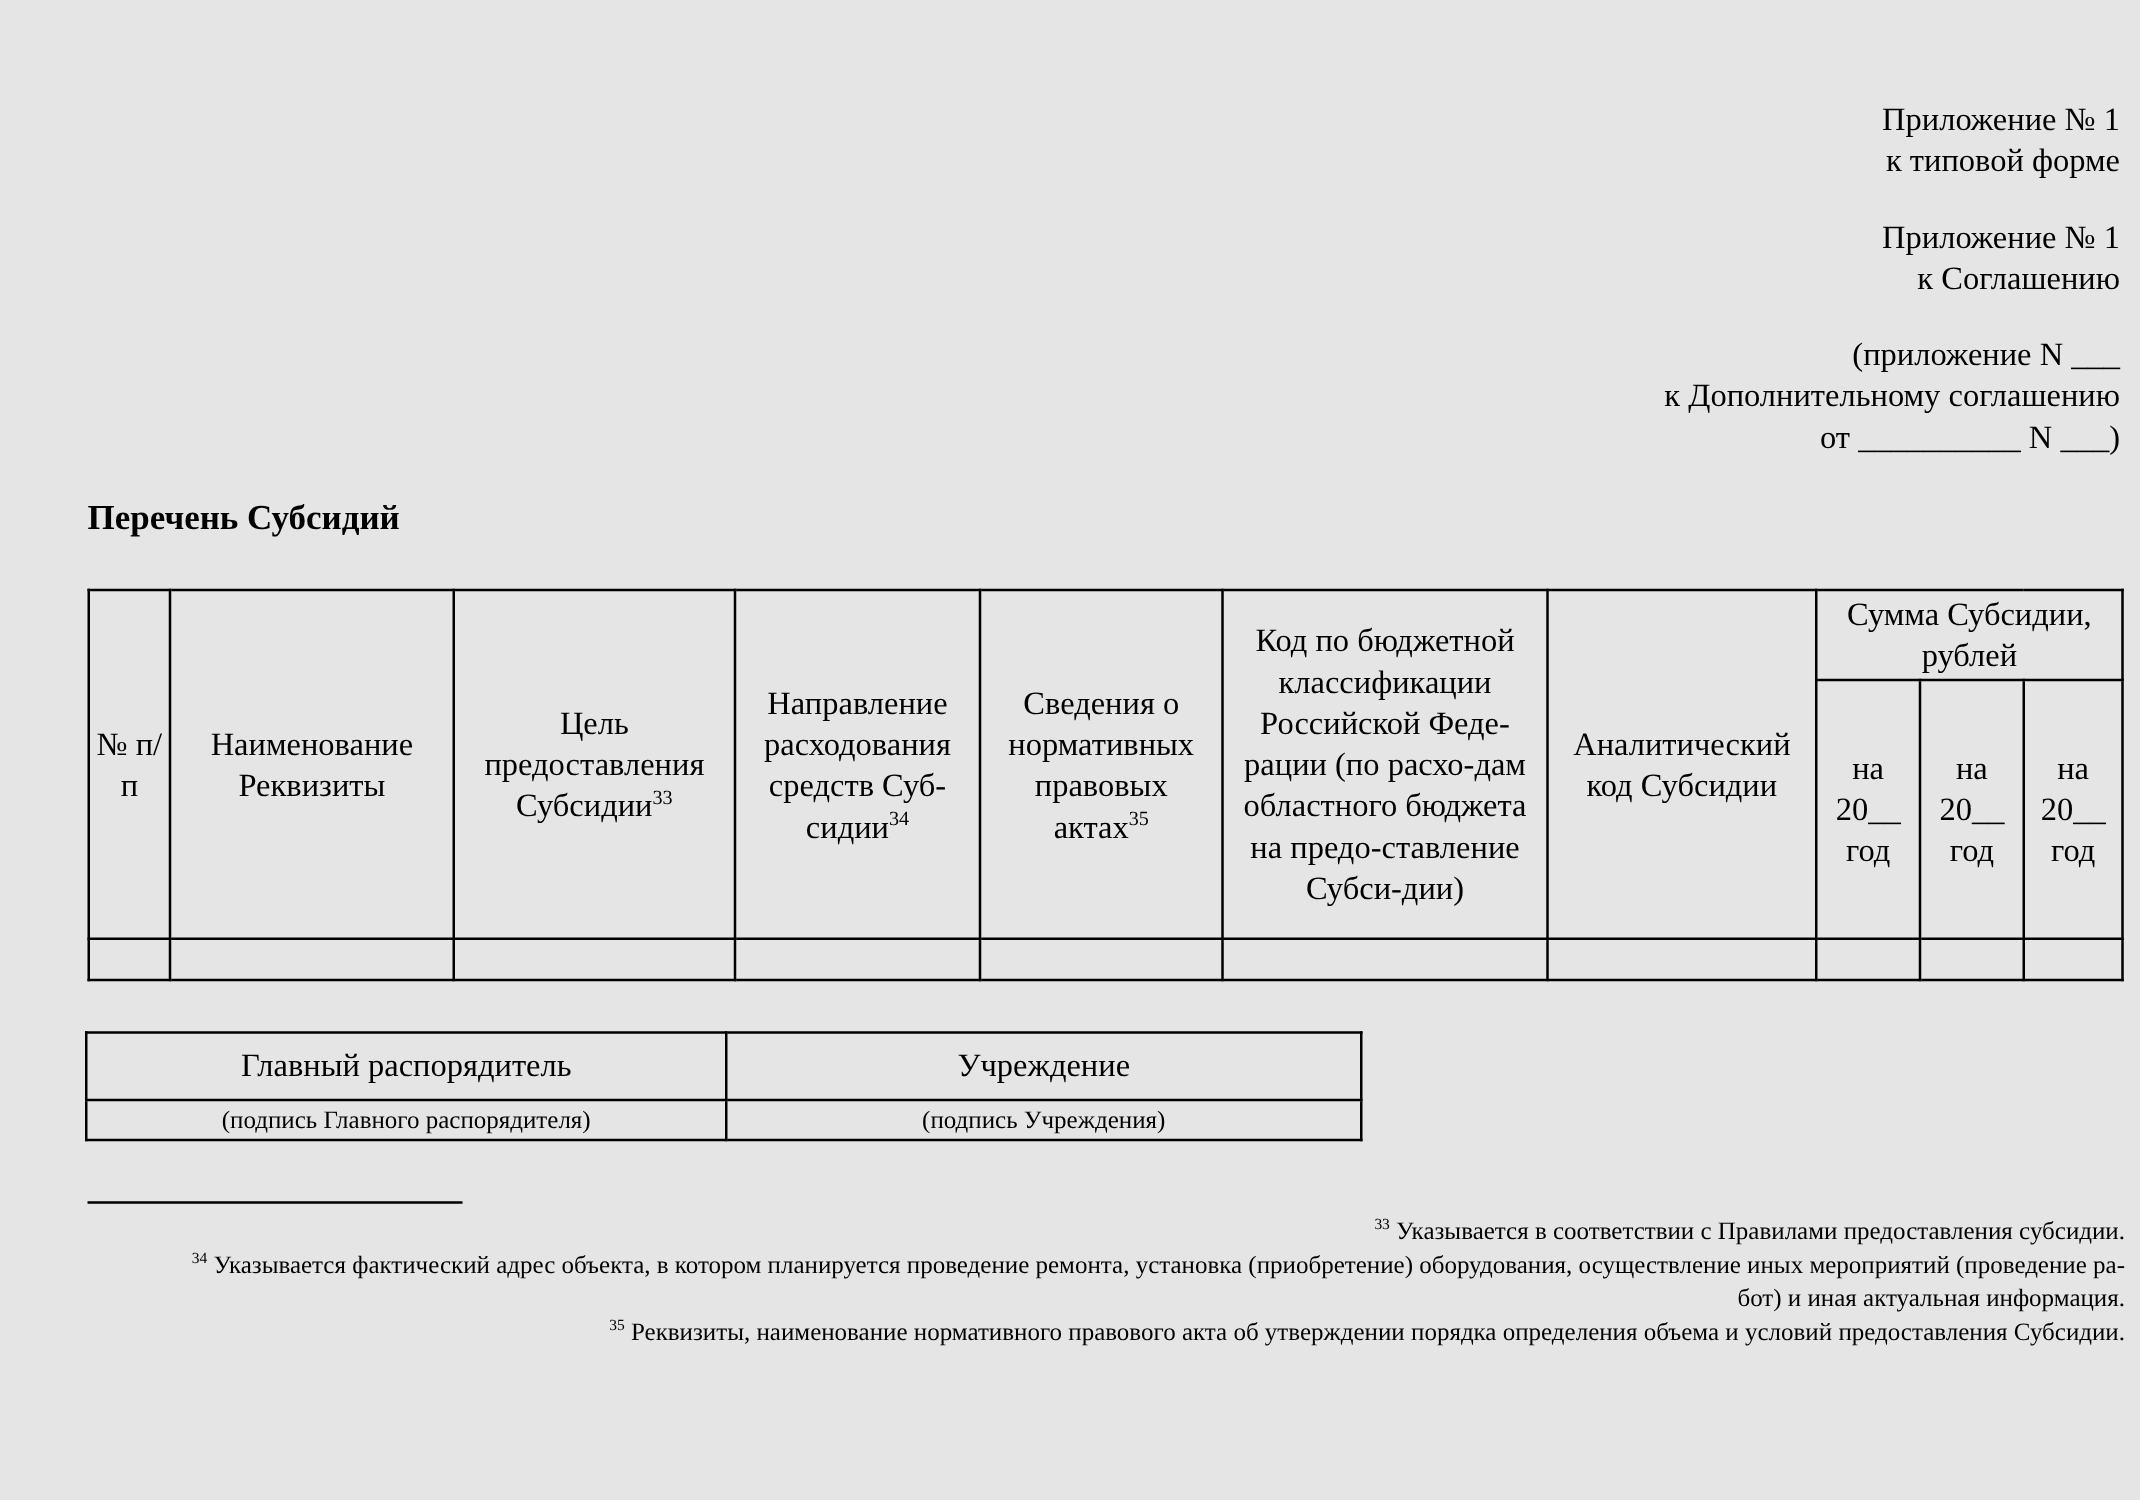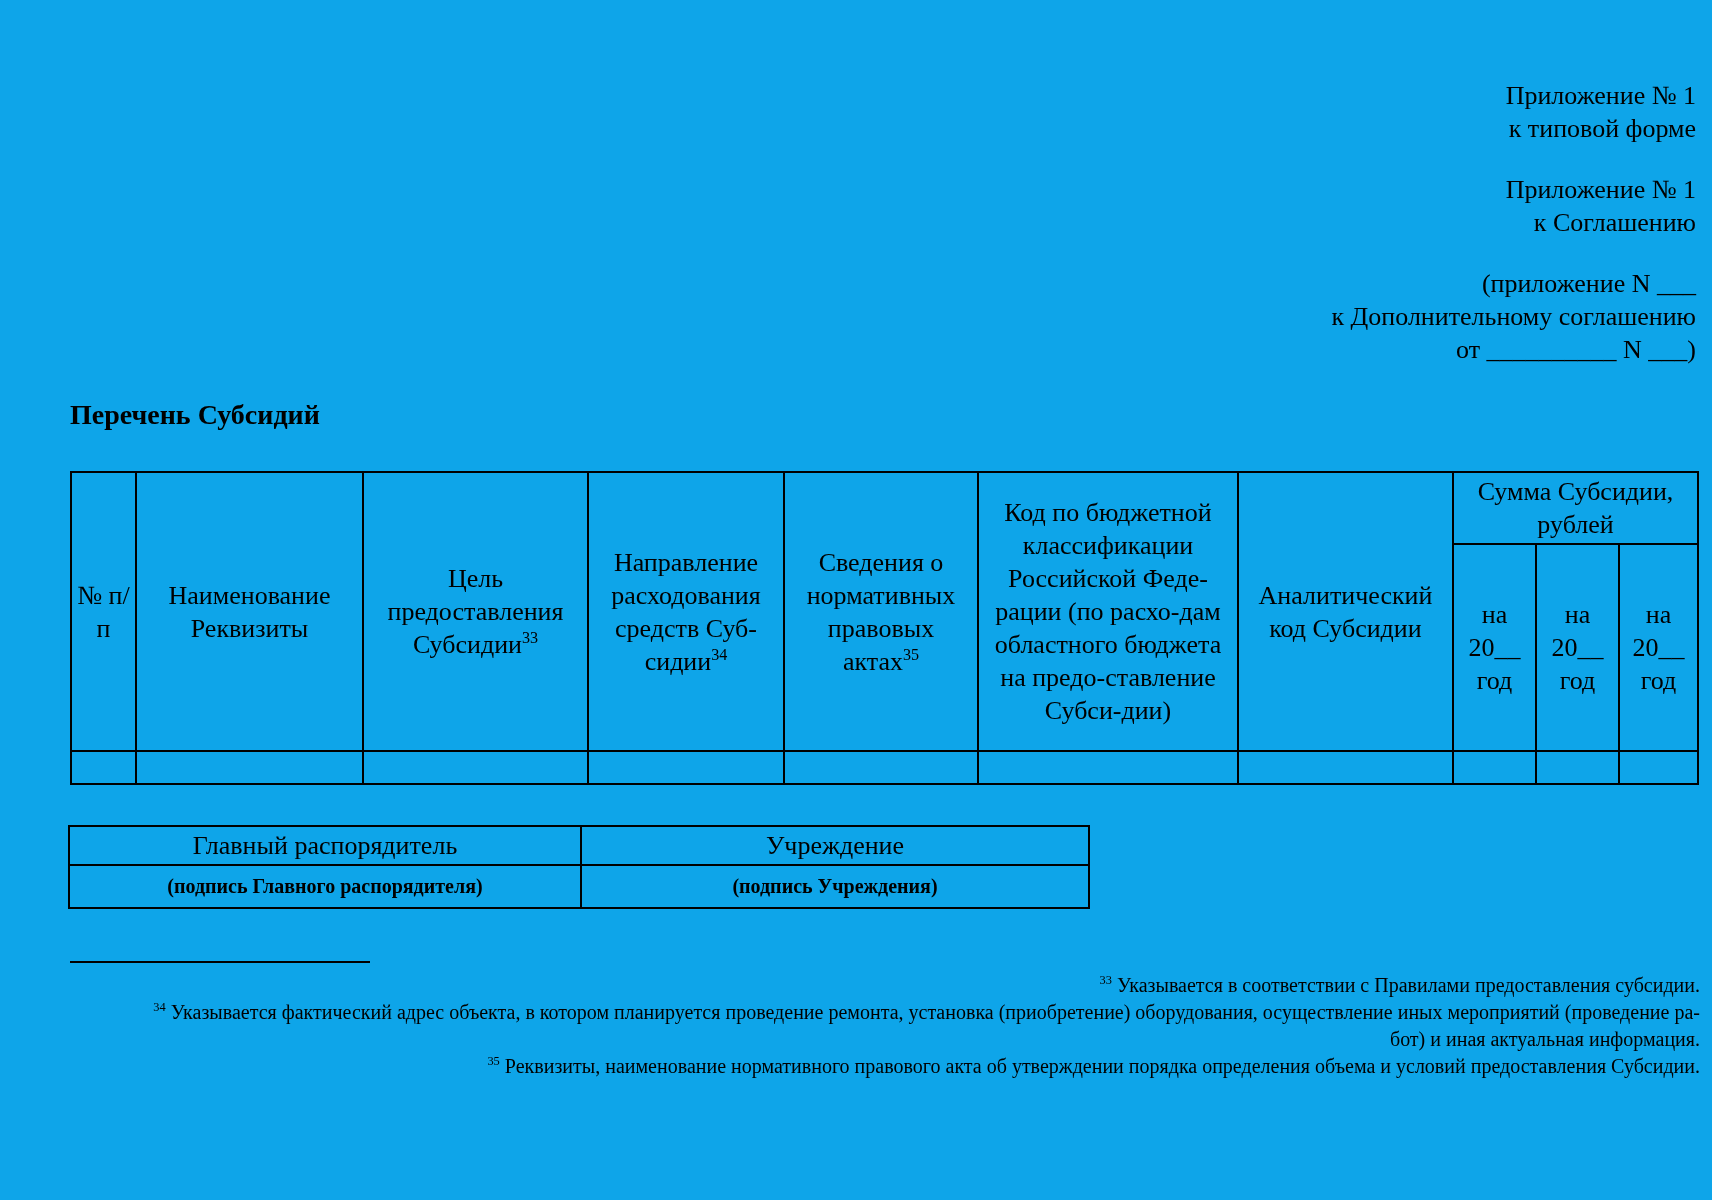--- a/index.html
+++ b/index.html
@@ -1,18 +1,18 @@
 <!DOCTYPE html>
 <html><head>
 <meta charset="utf-8">
 <style>
   html, body { margin:0; padding:0; background:#ffffff; }
   .page {
     position:relative; width:1712px; height:1200px;
-    background:#0ea5e9; color:#000;
+    background:#e5e5e5; color:#000;
     font-family:"Liberation Serif","DejaVu Serif",serif;
     overflow:hidden;
   }
 
   
   .hdr {
     position:absolute; top:79px; right:16px;
     text-align:right; font-size:26px; line-height:33px;
   }
   .hdr-block { margin-bottom:28px; }
@@ -37,23 +37,23 @@
   .subsidy-table tr.r3 { height:33px; }
 
   sup { font-size:0.62em; line-height:0; vertical-align:super; }
 
   
   .signature-table { position:absolute; left:68px; top:825px; width:1020px; }
   .signature-table td {
     border:2px solid #000; text-align:center; vertical-align:middle;
     padding:2px 6px; overflow:hidden;
   }
-  .signature-table tr.s1 { height:39px; }
+  .signature-table tr.s1 { height:54px; }
   .signature-table tr.s1 td { font-size:26px; }
-  .signature-table tr.s2 { height:43px;font-weight:bold; }
+  .signature-table tr.s2 { height:32px; }
   .signature-table tr.s2 td { font-size:20px; }
 
   
   .fn-sep {
     position:absolute; left:70px; top:961px; width:300px; height:0;
     border-top:2px solid #000;
   }
   .footnotes {
     position:absolute; left:70px; top:972px; width:1630px;
     font-size:20px; line-height:27px; white-space:nowrap;text-align:right;

